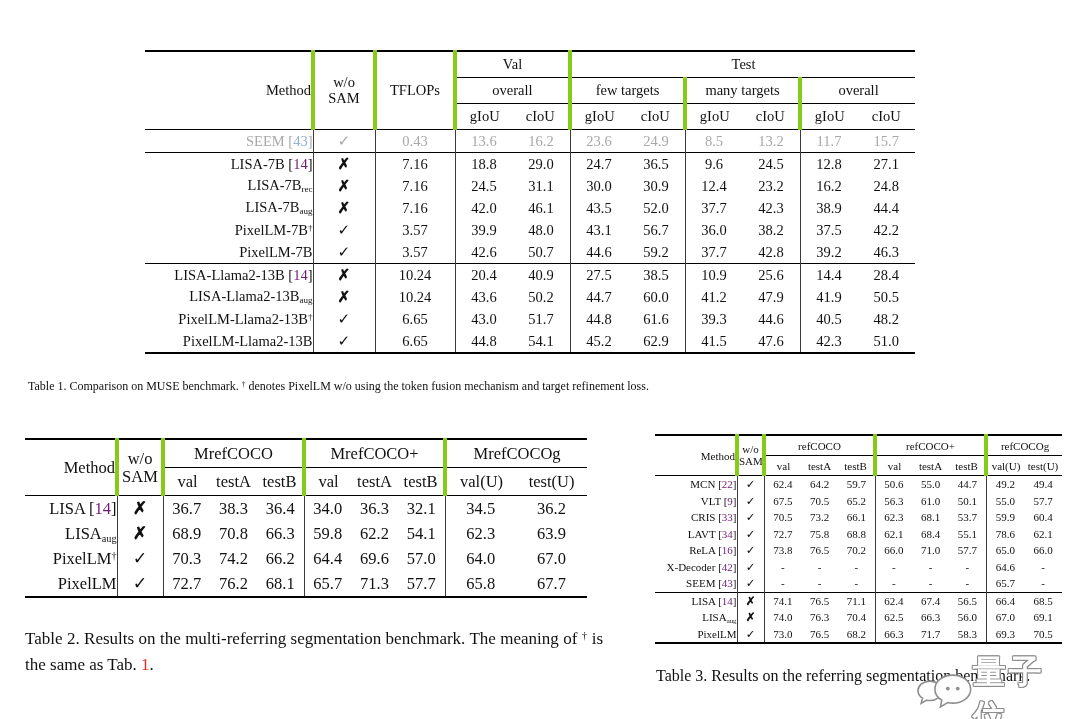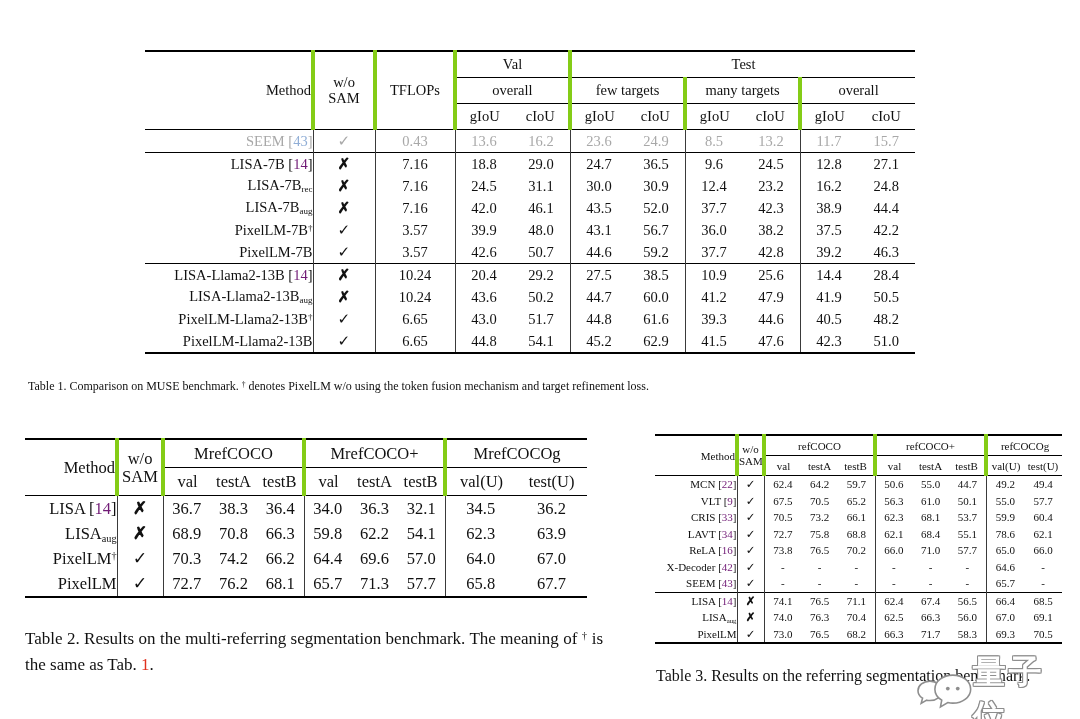--- a/index.html
+++ b/index.html
@@ -170,21 +170,21 @@
           <td><b>39.2</b></td>
           <td><b>46.3</b></td>
         </tr>
       </tbody>
     <tbody>
         <tr>
           <td class="method">LISA-Llama2-13B [<span class="ref">14</span>]</td>
           <td class="mark cross">✗</td>
           <td>10.24</td>
           <td>20.4</td>
-          <td>29.2</td>
+          <td>40.9</td>
           <td>27.5</td>
           <td>38.5</td>
           <td>10.9</td>
           <td>25.6</td>
           <td>14.4</td>
           <td>28.4</td>
         </tr>
         <tr>
           <td class="method">LISA-Llama2-13B<sub>aug</sub></td>
           <td class="mark cross">✗</td>

